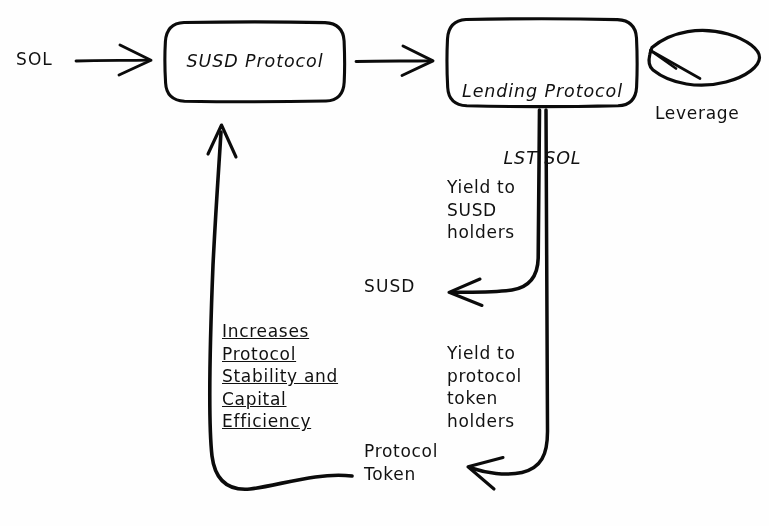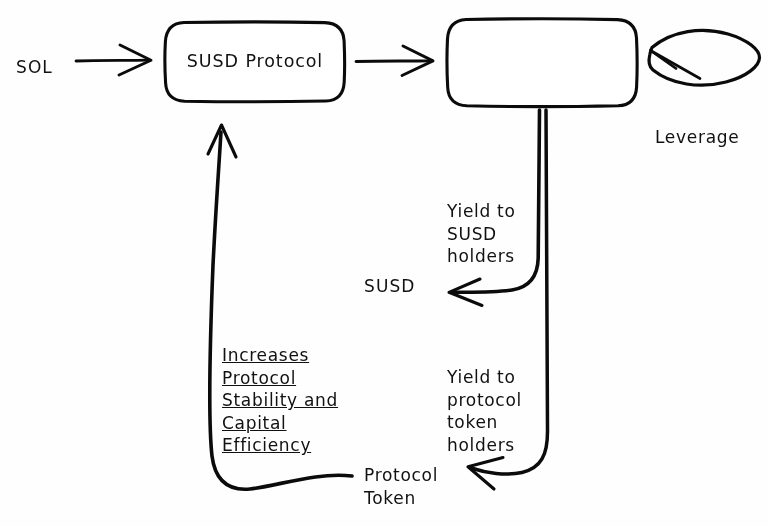--- a/index.html
+++ b/index.html
@@ -51,32 +51,32 @@
     font-weight: 500;
     letter-spacing: 0.6px;
     white-space: pre;
     line-height: 1.28;
     user-select: none;
   }
   .node-label {
     text-align: center;
     font-size: 17.5px;
     letter-spacing: 0.9px;
+    font-style: italic;
   }
   .edge-label {
     font-size: 17px;
     letter-spacing: 0.7px;
     line-height: 1.33;
-    margin-top: 24px;
   }
   .small-cap {
     font-size: 17px;
     letter-spacing: 1.1px;
   }
-  #label-sol        { left: 16px;  top: 57px; }
+  #label-sol        { left: 16px;  top: 49px; }
   #label-susd-box   { left: 166px; top: 50px; width: 178px; }
   #label-lending-box{ left: 448px; top: 35px; width: 189px; }
   #label-leverage   { left: 655px; top: 102px; }
   #label-yield-susd { left: 447px; top: 176px; }
   #label-susd-token { left: 364px; top: 276px; }
   #label-increases  { left: 222px; top: 320px; text-decoration: underline; }
   #label-yield-proto{ left: 447px; top: 342px; }
   #label-proto-token{ left: 364px; top: 440px; }
 </style>
 </head>
@@ -156,20 +156,24 @@
                C 216 205 219 165 221 132"></path>
       <path class="stroke" stroke-width="3.1" d="M 208 154 L 221.5 125 L 236 157"></path>
     </g>
 
   </svg>
 
   <div class="hand small-cap" id="label-sol">SOL</div>
 
   <div class="hand node-label" id="label-susd-box">SUSD Protocol</div>
 
+  <div class="hand node-label" id="label-lending-box">
+    <div>Lending Protocol</div>
+    <div>LST SOL</div>
+  </div>
 
   <div class="hand edge-label" id="label-leverage">Leverage</div>
 
   <div class="hand edge-label" id="label-yield-susd">Yield to
 SUSD
 holders</div>
 
   <div class="hand small-cap" id="label-susd-token">SUSD</div>
 
   <div class="hand edge-label" id="label-increases">Increases

